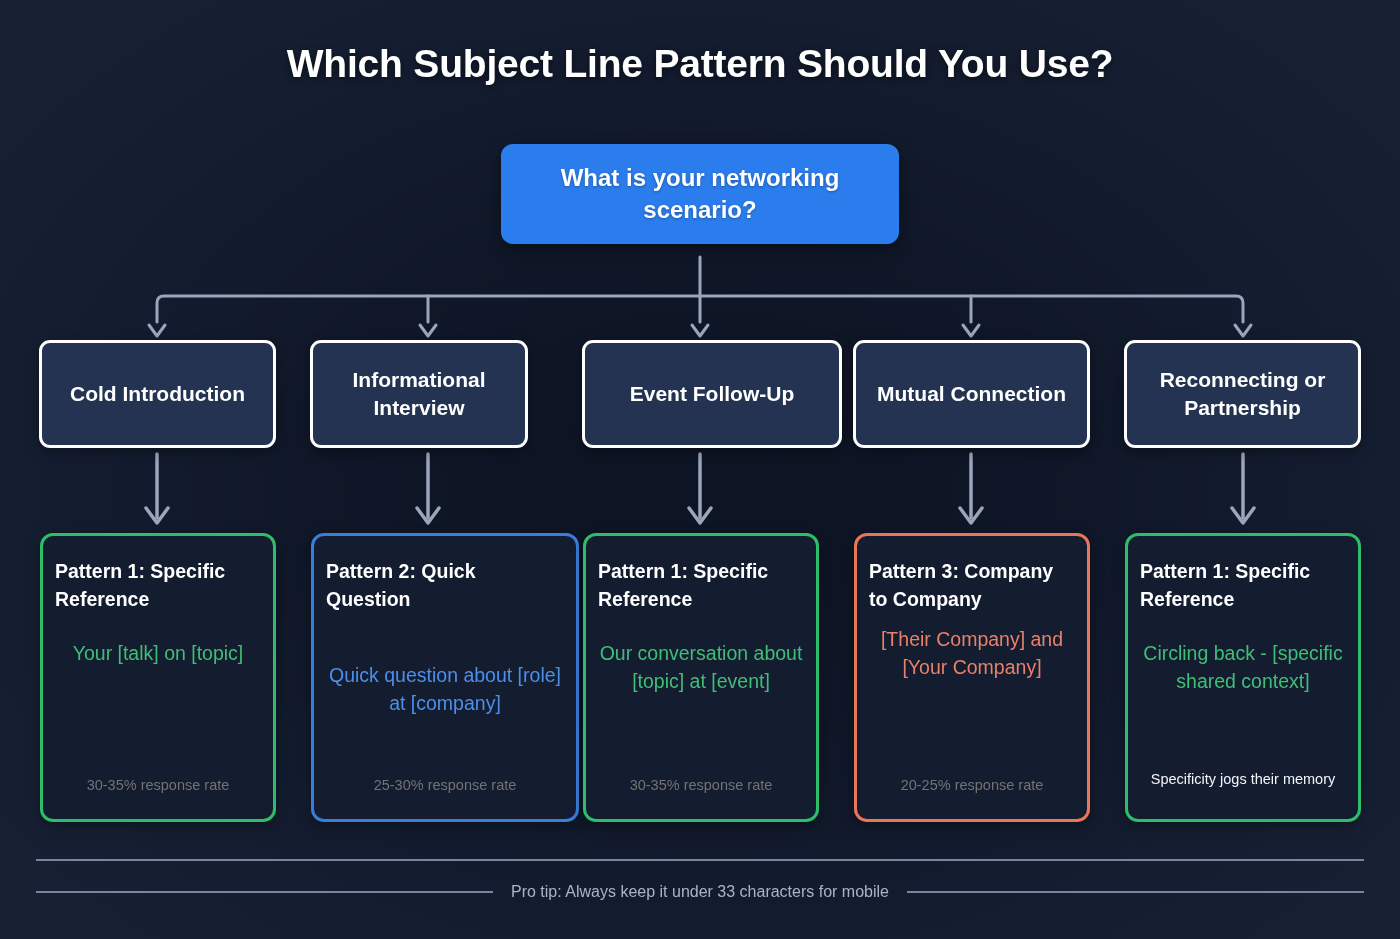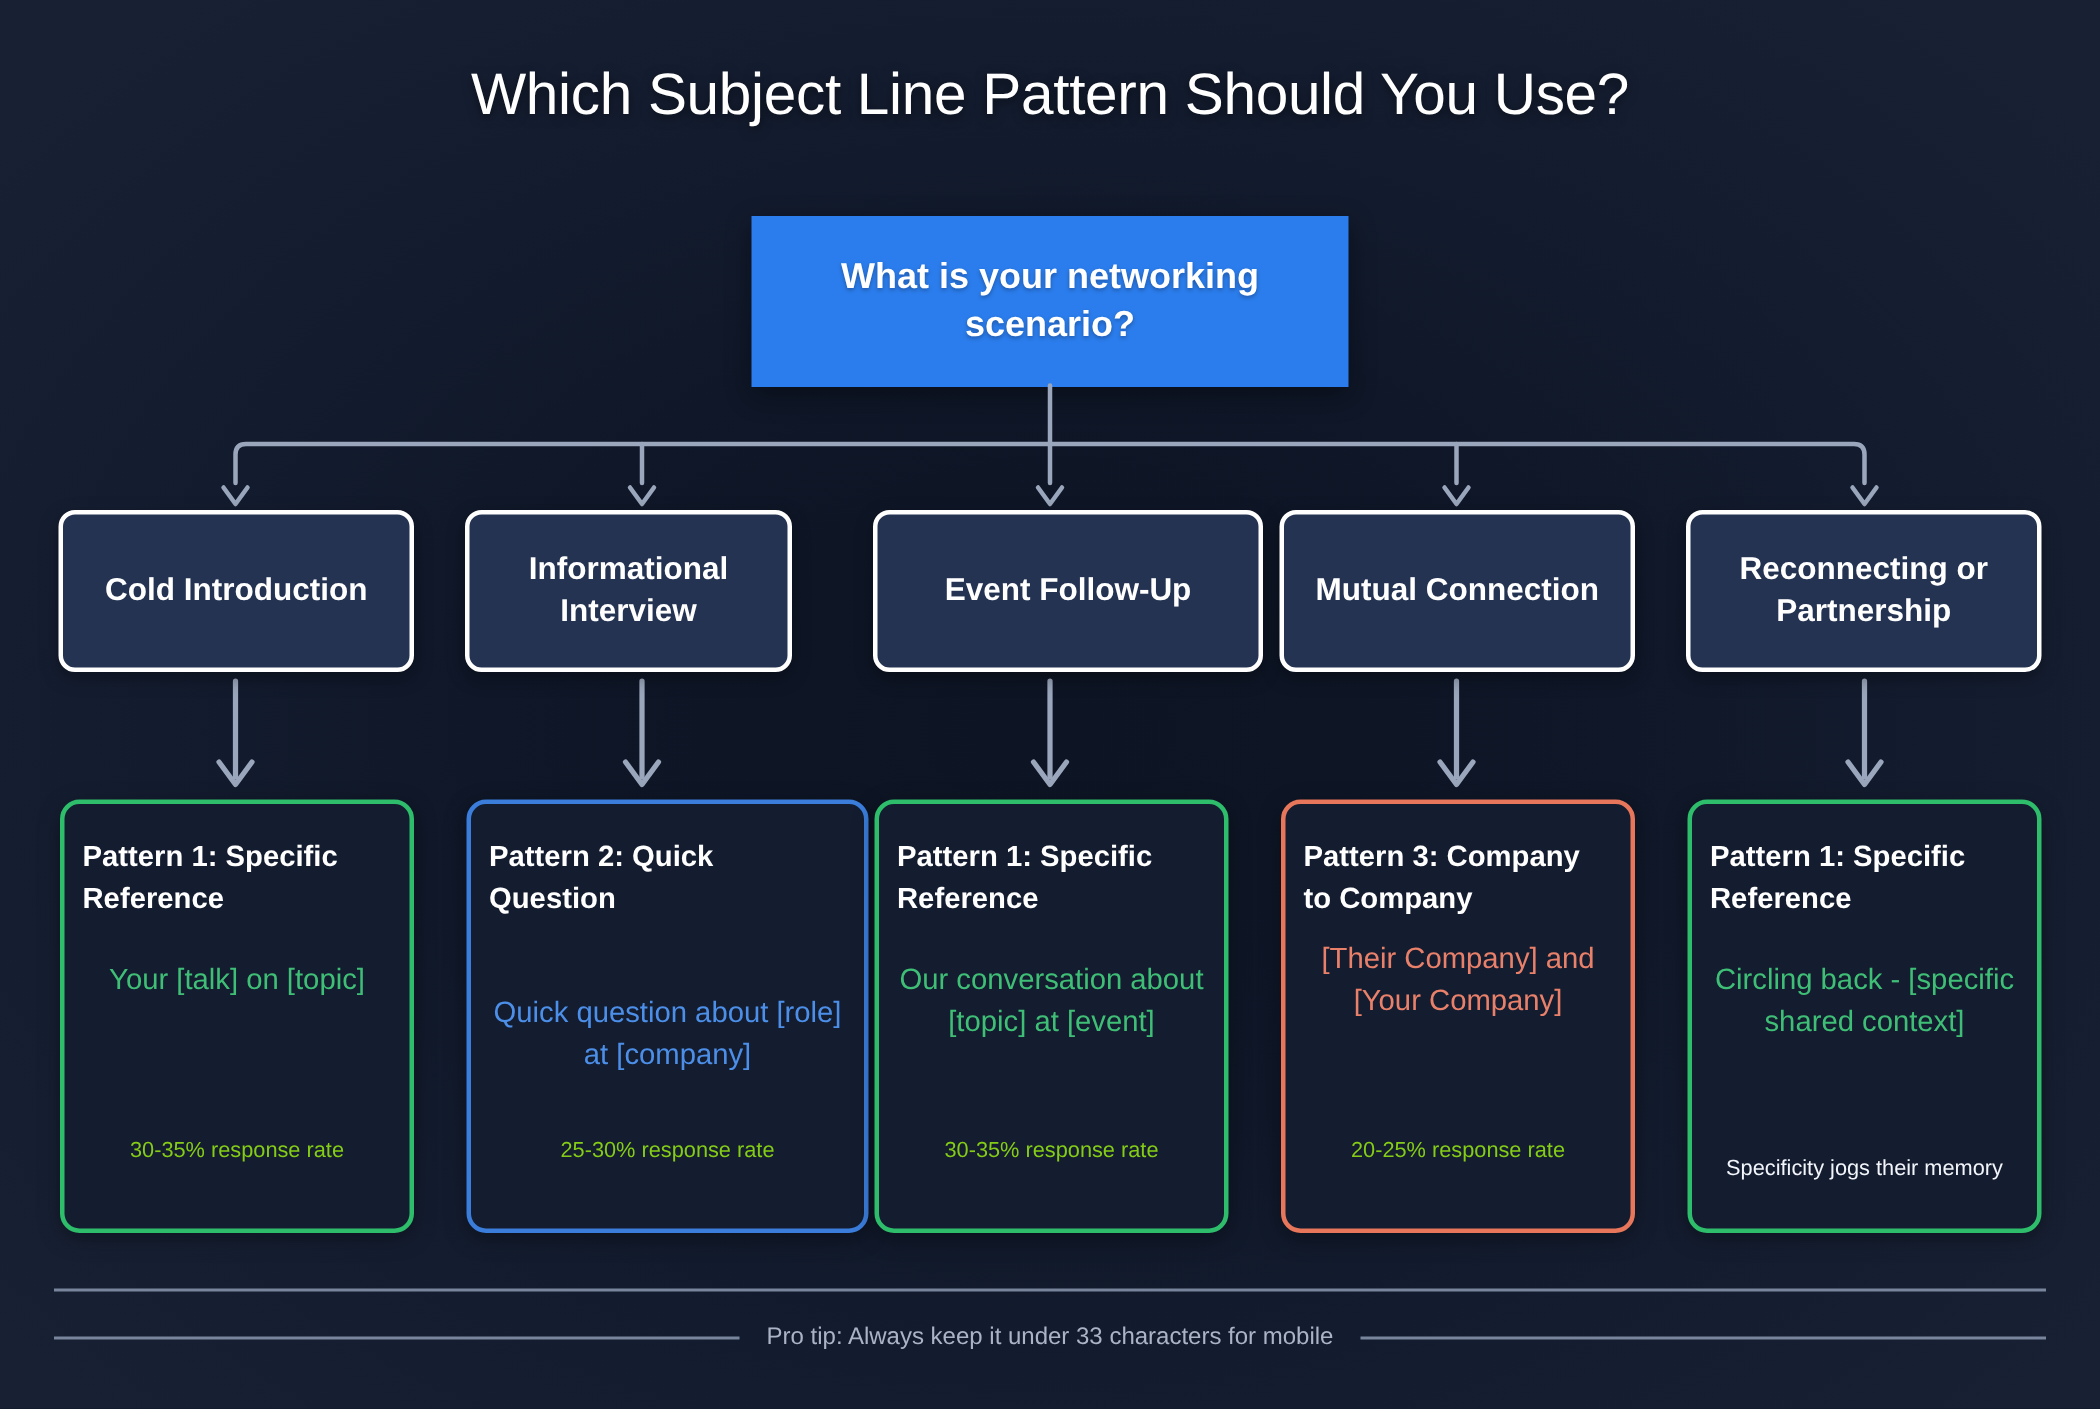--- a/index.html
+++ b/index.html
@@ -24,35 +24,35 @@
   }
 
   
   .title {
     position: absolute;
     top: 42px;
     left: 0;
     width: 1400px;
     text-align: center;
     font-size: 39px;
-    font-weight: normal;
+    font-weight: bold;
     color: #ffffff;
     letter-spacing: -0.2px;
     text-shadow: 0 2px 7px rgba(0,0,0,0.55);
   }
 
   
   .root-node {
     position: absolute;
     left: 501px;
     top: 144px;
     width: 398px;
-    height: 114px;
+    height: 100px;
     background: #2b7ded;
-    border-radius: 0;
+    border-radius: 12px;
     display: flex;
     align-items: center;
     justify-content: center;
     box-shadow: 0 5px 16px rgba(0,0,0,0.4);
   }
   .root-node .root-label {
     color: #ffffff;
     font-size: 24px;
     font-weight: bold;
     line-height: 1.32;
@@ -123,25 +123,25 @@
     margin-top: 26px;
   }
   .card.accent-green  .card-example { color: #3fbf76; }
   .card.accent-blue   .card-example { color: #4c8fe8; margin-top: 48px; }
   .card.accent-orange .card-example { color: #e8806a; }
 
   .card-footer {
     position: absolute;
     left: 10px;
     right: 10px;
-    bottom: 42px;
+    bottom: 24px;
     font-size: 14.5px;
     line-height: 1.38;
     text-align: center;
-    color: #84cc16;
+    color: #737373;
   }
   .card-footer.note { color: #f2f5fa; bottom: 30px; }
 
   
   .footer-rule-top {
     position: absolute;
     left: 36px;
     top: 859px;
     width: 1328px;
     height: 2px;

